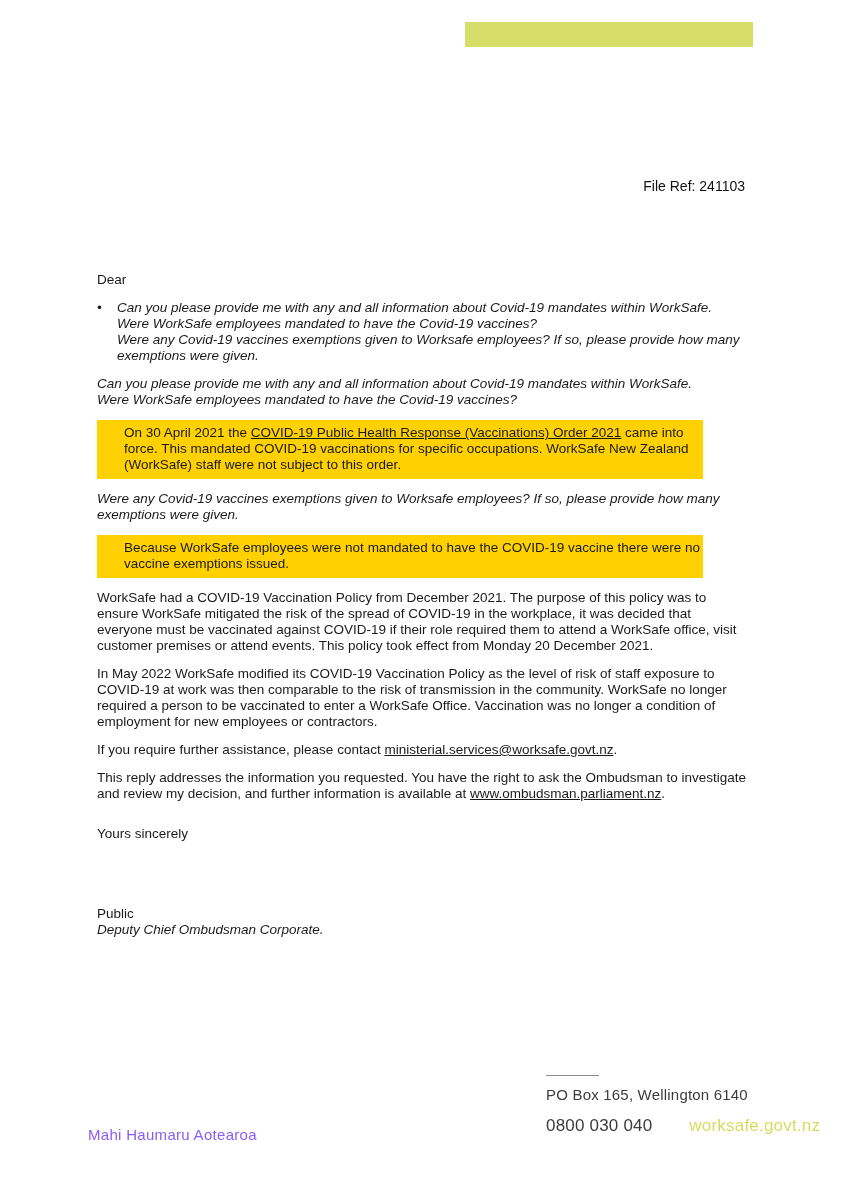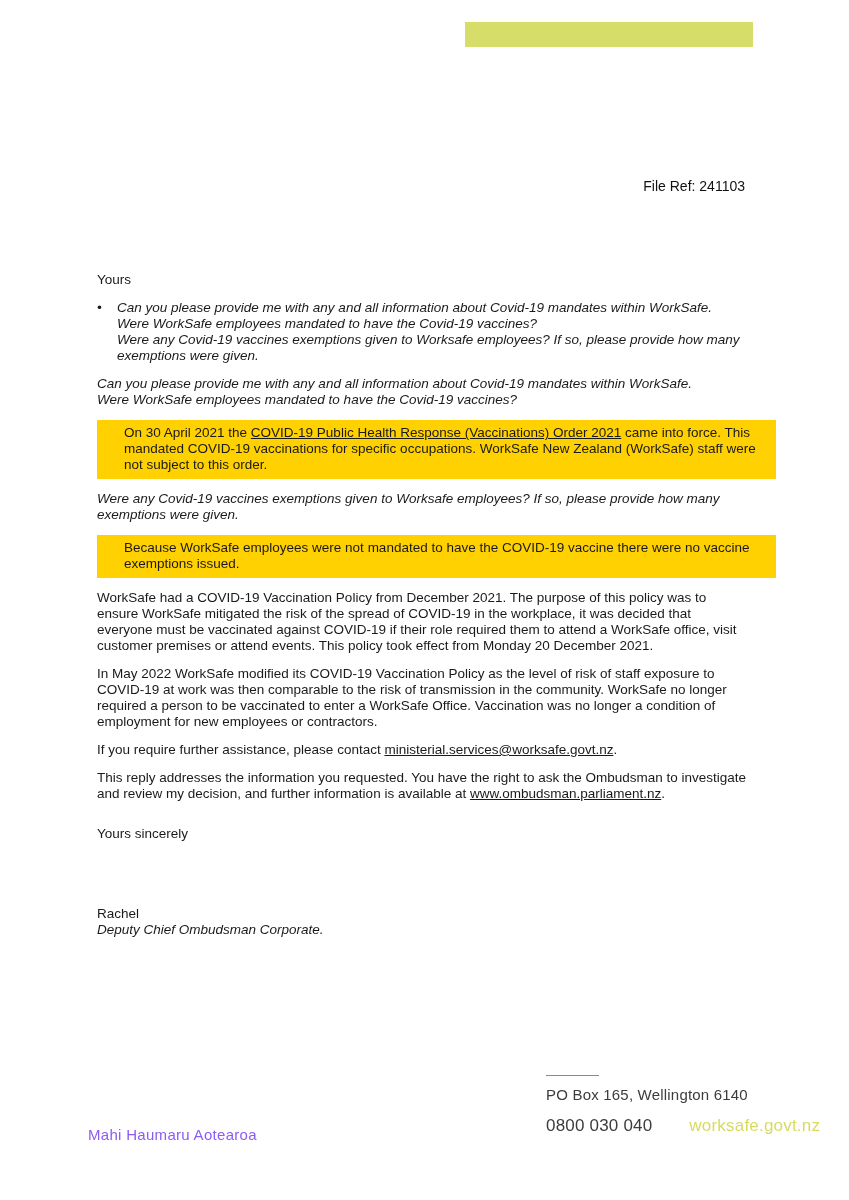--- a/index.html
+++ b/index.html
@@ -51,21 +51,21 @@
   }
   .bullet-marker { width: 20px; flex: 0 0 20px; }
   .bullet-text { flex: 1; }
 
   .quote { font-style: italic; }
 
   .highlight {
     background: #ffd100;
     margin: 0 0 12px -27px;
     padding: 5px 0 6px 27px;
-    width: 679px;
+    width: 606px;
   }
 
   .doc-link {
     color: inherit;
     text-decoration: underline;
     cursor: pointer;
   }
 
   .closing { margin-bottom: 64px !important; margin-top: 24px !important; }
   .signer-name { margin-bottom: 0 !important; }
@@ -118,21 +118,21 @@
 <body>
 
 <div class="page">
 
   <div class="redaction-bar"></div>
 
   <div class="file-ref">File Ref: 241103</div>
 
   <div class="letter">
 
-    <p>Yours</p>
+    <p>Dear</p>
 
 
     <div class="bullet-block para">
       <div class="bullet-marker">•</div>
       <div class="bullet-text">
         <div>Can you please provide me with any and all information about Covid-19 mandates within WorkSafe.</div>
         <div>Were WorkSafe employees mandated to have the Covid-19 vaccines?</div>
         <div>Were any Covid-19 vaccines exemptions given to Worksafe employees? If so, please provide how many exemptions were given.</div>
       </div>
     </div>
@@ -151,21 +151,21 @@
     <p>WorkSafe had a COVID-19 Vaccination Policy from December 2021. The purpose of this policy was to ensure WorkSafe mitigated the risk of the spread of COVID-19 in the workplace, it was decided that everyone must be vaccinated against COVID-19 if their role required them to attend a WorkSafe office, visit customer premises or attend events. This policy took effect from Monday 20 December 2021.</p>
 
     <p>In May 2022 WorkSafe modified its COVID-19 Vaccination Policy as the level of risk of staff exposure to COVID-19 at work was then comparable to the risk of transmission in the community. WorkSafe no longer required a person to be vaccinated to enter a WorkSafe Office. Vaccination was no longer a condition of employment for new employees or contractors.</p>
 
     <p><span>If you require further assistance, please contact </span><span class="doc-link">ministerial.services@worksafe.govt.nz</span><span>.</span></p>
 
     <p><span>This reply addresses the information you requested. You have the right to ask the Ombudsman to investigate and review my decision, and further information is available at </span><span class="doc-link">www.ombudsman.parliament.nz</span><span>.</span></p>
 
     <p class="closing">Yours sincerely</p>
 
-    <p class="signer-name">Rachel</p>
+    <p class="signer-name">Public</p>
     <p class="signer-title">Deputy Chief Ombudsman Corporate.</p>
 
   </div>
 
   <div class="logo-subtitle">Mahi Haumaru Aotearoa</div>
 
   <div class="footer-divider"></div>
   <div class="footer-address">PO Box 165, Wellington 6140</div>
   <div class="footer-contact">
     <span class="footer-phone">0800 030 040</span>

